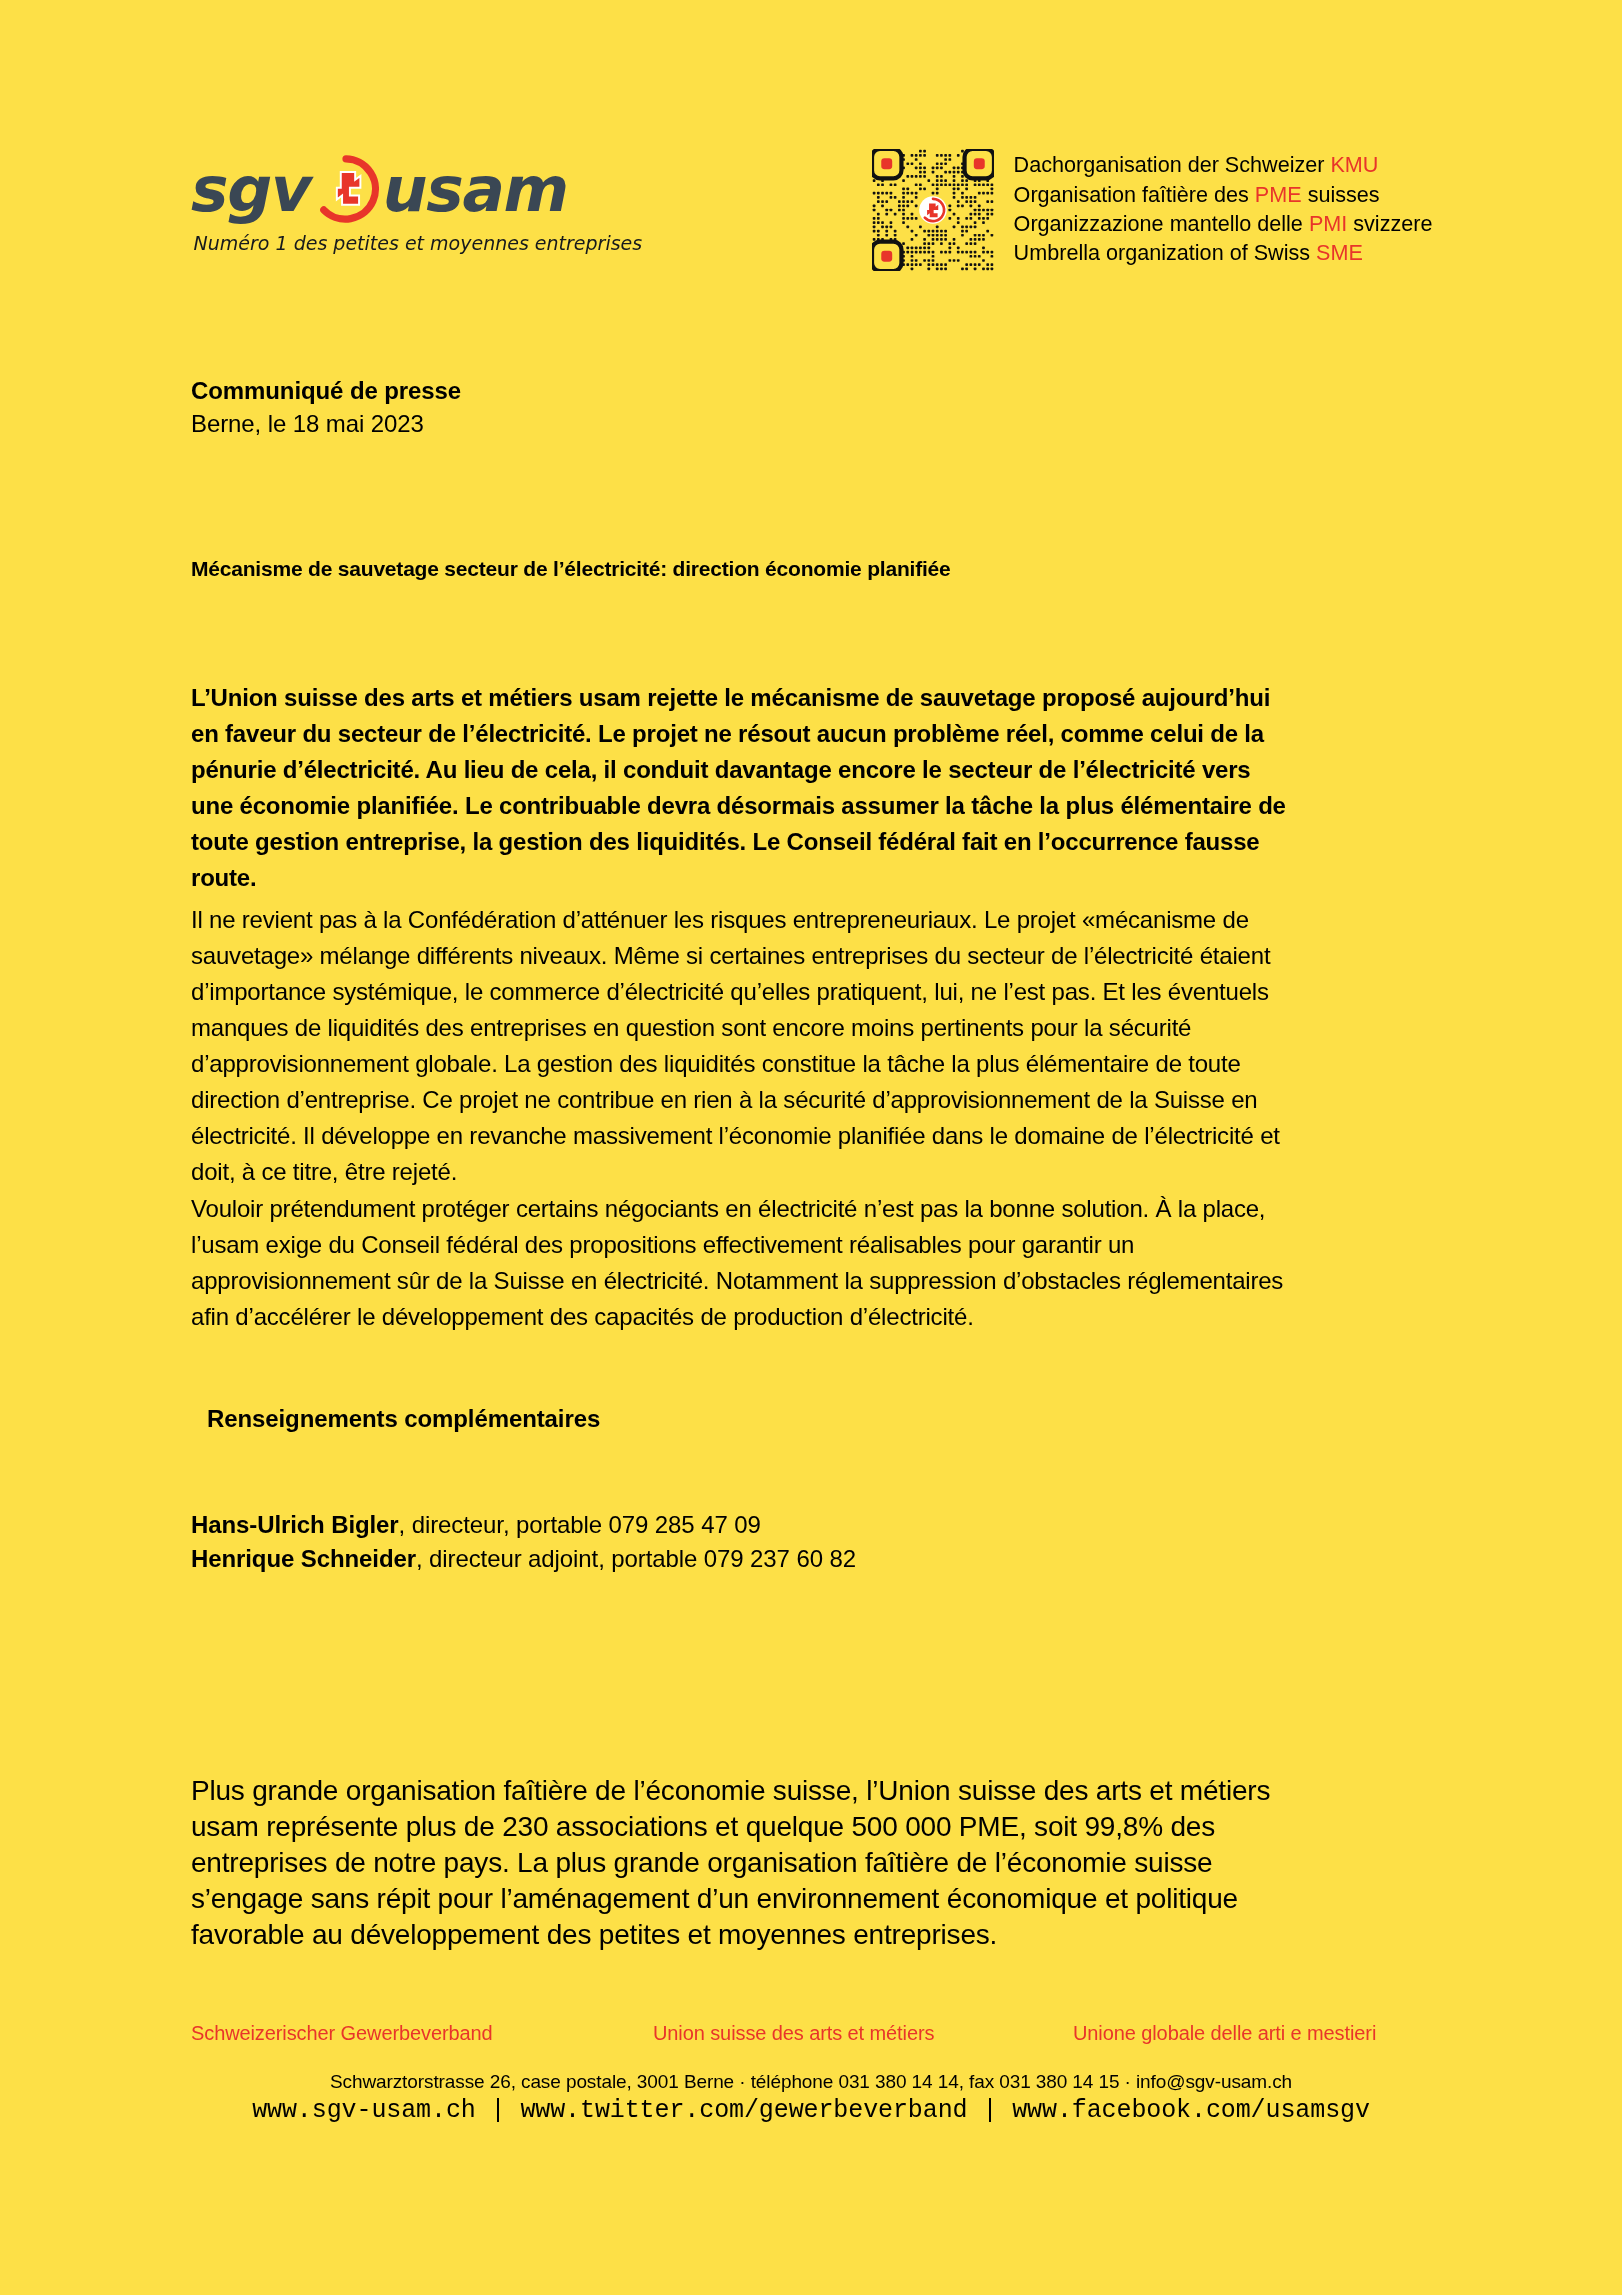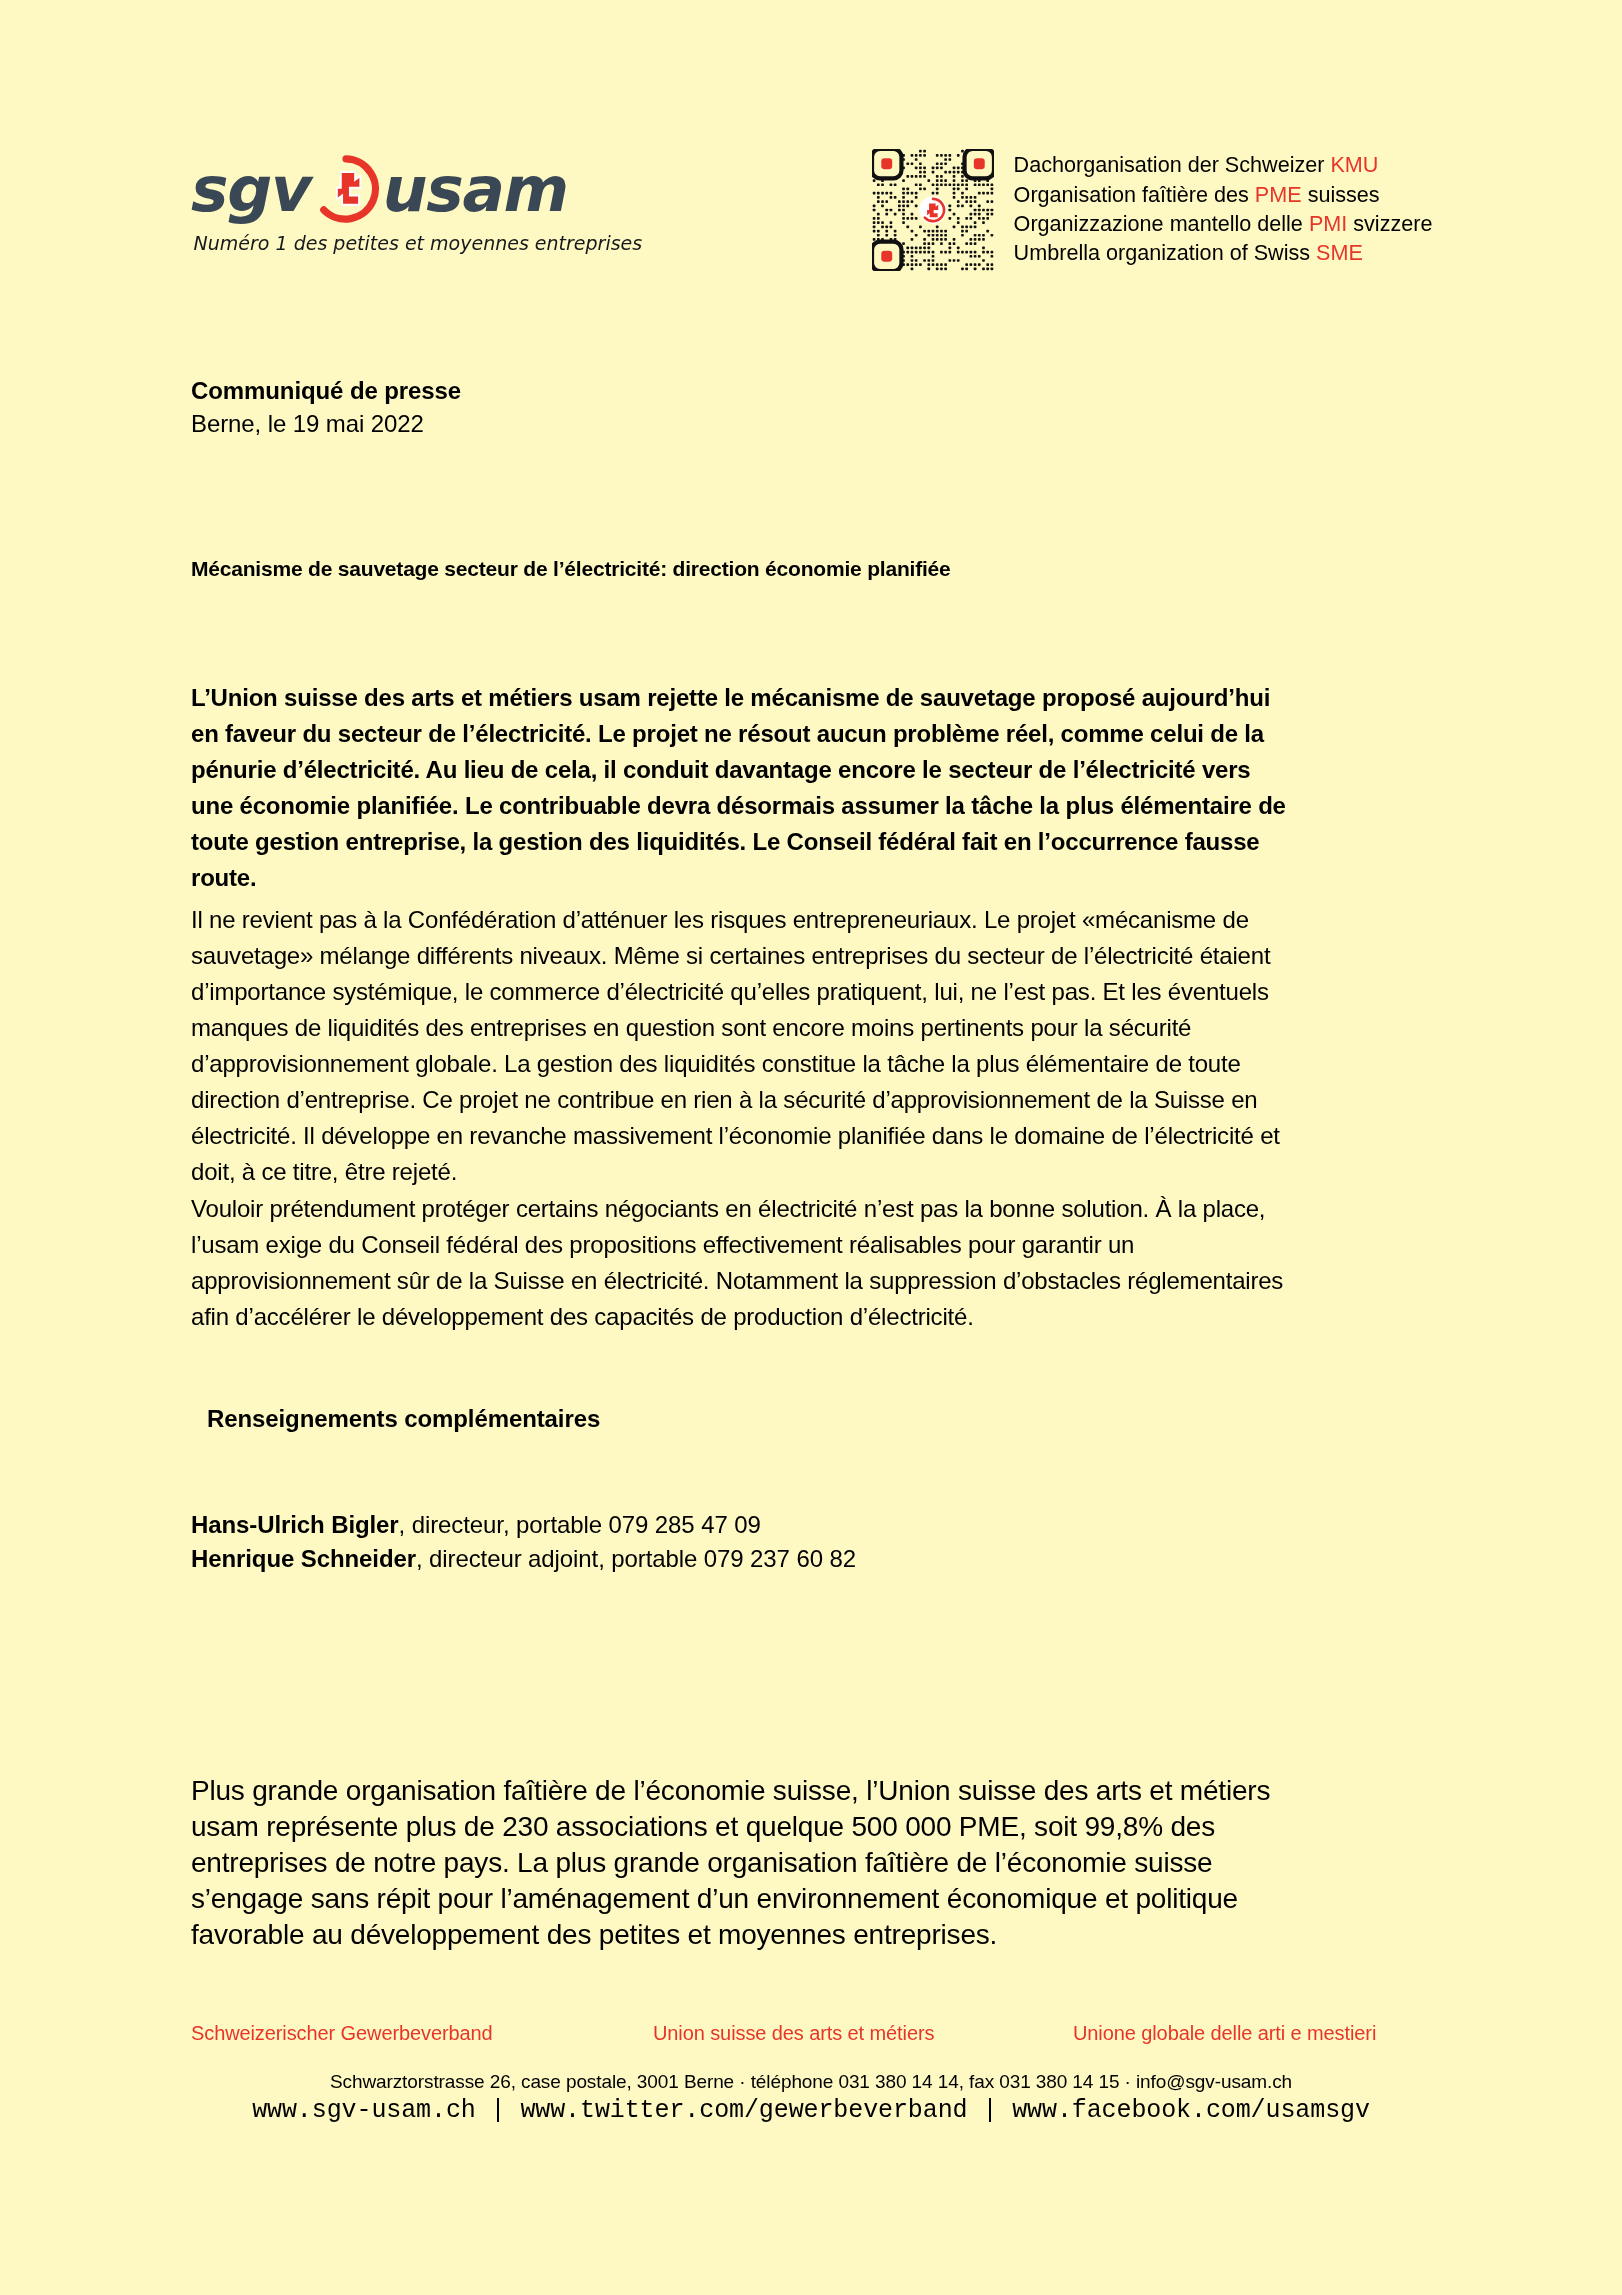--- a/index.html
+++ b/index.html
@@ -14,21 +14,21 @@
     color: #000000;
     position: relative;
     overflow: hidden;
   }
 
   .page {
     position: absolute;
     left: 0; top: 0;
     width: 1622px;
     height: 2295px;
-    background: #fef9c3;
+    background: #fde047;
   }
 
   
   .header {
     position: absolute;
     left: 0;
     top: 137px;
     width: 1622px;
     height: 151px;
   }
@@ -593,21 +593,21 @@
         <div class="qr-line"><span>Umbrella organization of Swiss </span><span class="red">SME</span><span></span></div>
       </div>
     </div>
 
   </div>
 
   <div class="content">
 
     <div class="meta">
       <div class="meta-title">Communiqué de presse</div>
-      <div class="meta-date">Berne, le 19 mai 2022</div>
+      <div class="meta-date">Berne, le 18 mai 2023</div>
     </div>
 
     <h1 class="headline">Mécanisme de sauvetage secteur de l’électricité: direction économie planifiée</h1>
 
     <p class="lead">L’Union suisse des arts et métiers usam rejette le mécanisme de sauvetage proposé aujourd’hui en faveur du secteur de l’électricité. Le projet ne résout aucun problème réel, comme celui de la pénurie d’électricité. Au lieu de cela, il conduit davantage encore le secteur de l’électricité vers une économie planifiée. Le contribuable devra désormais assumer la tâche la plus élémentaire de toute gestion entreprise, la gestion des liquidités. Le Conseil fédéral fait en l’occurrence fausse route.</p>
 
     <p class="para para-1">Il ne revient pas à la Confédération d’atténuer les risques entrepreneuriaux. Le projet «mécanisme de sauvetage» mélange différents niveaux. Même si certaines entreprises du secteur de l’électricité étaient d’importance systémique, le commerce d’électricité qu’elles pratiquent, lui, ne l’est pas. Et les éventuels manques de liquidités des entreprises en question sont encore moins pertinents pour la sécurité d’approvisionnement globale. La gestion des liquidités constitue la tâche la plus élémentaire de toute direction d’entreprise. Ce projet ne contribue en rien à la sécurité d’approvisionnement de la Suisse en électricité. Il développe en revanche massivement l’économie planifiée dans le domaine de l’électricité et doit, à ce titre, être rejeté.</p>
 
     <p class="para para-2">Vouloir prétendument protéger certains négociants en électricité n’est pas la bonne solution. À la place, l’usam exige du Conseil fédéral des propositions effectivement réalisables pour garantir un approvisionnement sûr de la Suisse en électricité. Notamment la suppression d’obstacles réglementaires afin d’accélérer le développement des capacités de production d’électricité.</p>
 

